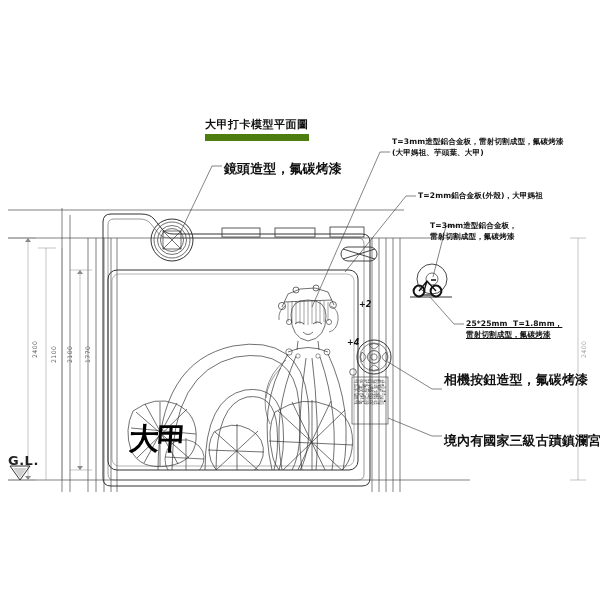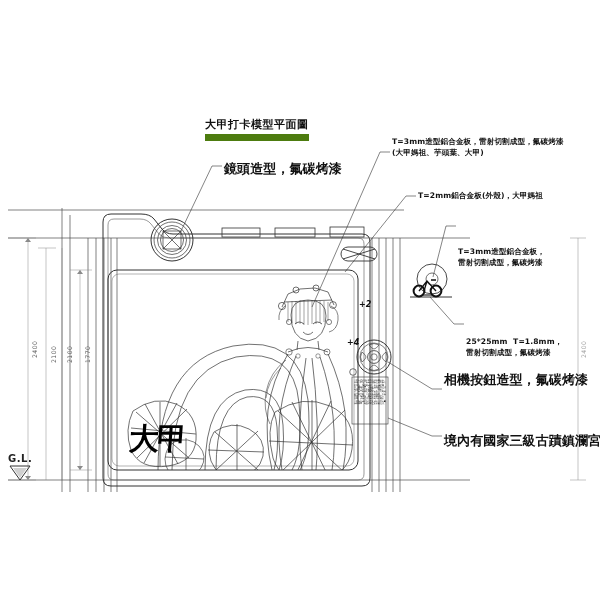--- a/index.html
+++ b/index.html
@@ -18,21 +18,21 @@
     border-bottom:7px solid #4d7c0f;padding-bottom:1px;
   }
   .note{font-size:13px;font-weight:700;color:#111;letter-spacing:.1px;}
   .note2{font-size:7.6px;font-weight:700;color:#111;letter-spacing:.1px;white-space:pre;line-height:1.45;}
   .dim{
     font-size:6.2px;color:#5b5b5b;font-weight:400;letter-spacing:.4px;
     transform-origin:left top;
   }
   .dimv{transform:rotate(-90deg);}
   .mark{font-size:8px;font-weight:700;font-style:italic;color:#111;}
-  .gl{font-size:10px;font-weight:700;color:#222;letter-spacing:.5px;}
+  .gl{font-size:13px;font-weight:700;color:#222;letter-spacing:.5px;}
   .cal{
     font-family:"DejaVu Serif","Liberation Serif",serif;
     font-weight:700;color:#000;line-height:.9;
   }
   .blockcopy{
     position:absolute;overflow:hidden;
     font-size:2.1px;line-height:2.3px;color:#101010;
     font-family:"Liberation Sans",sans-serif;
     word-break:break-all;letter-spacing:-.1px;
   }
@@ -281,24 +281,24 @@
 
   <div class="txt title" style="left:205px;top:118px;">大甲打卡模型平面圖</div>
 
   <div class="txt note2" style="left:392px;top:136px;">T=3mm造型鋁合金板，雷射切割成型，氟碳烤漆
 (大甲媽祖、芋頭葉、大甲)</div>
 
   <div class="txt note" style="left:224px;top:160px;">鏡頭造型，氟碳烤漆</div>
 
   <div class="txt note2" style="left:418px;top:190px;">T=2mm鋁合金板(外殼)，大甲媽祖</div>
 
-  <div class="txt note2" style="left:458px;top:220px;margin-top:26px;">T=3mm造型鋁合金板，
+  <div class="txt note2" style="left:430px;top:220px;">T=3mm造型鋁合金板，
 雷射切割成型，氟碳烤漆</div>
 
-  <div class="txt note2" style="left:466px;top:336px;">25*25mm  T=1.8mm，
+  <div class="txt note2" style="left:466px;top:318px;text-decoration:underline;">25*25mm  T=1.8mm，
 雷射切割成型，氟碳烤漆</div>
 
   <div class="txt note" style="left:444px;top:371px;">相機按鈕造型，氟碳烤漆</div>
 
   <div class="txt note" style="left:444px;top:432px;">境內有國家三級古蹟鎮瀾宮</div>
 
   <div class="txt dim dimv" style="left:31px;top:358px;">2400</div>
   <div class="txt dim dimv" style="left:50px;top:363px;">2100</div>
   <div class="txt dim dimv" style="left:66px;top:363px;">2100</div>
   <div class="txt dim dimv" style="left:84px;top:363px;">1770</div>

